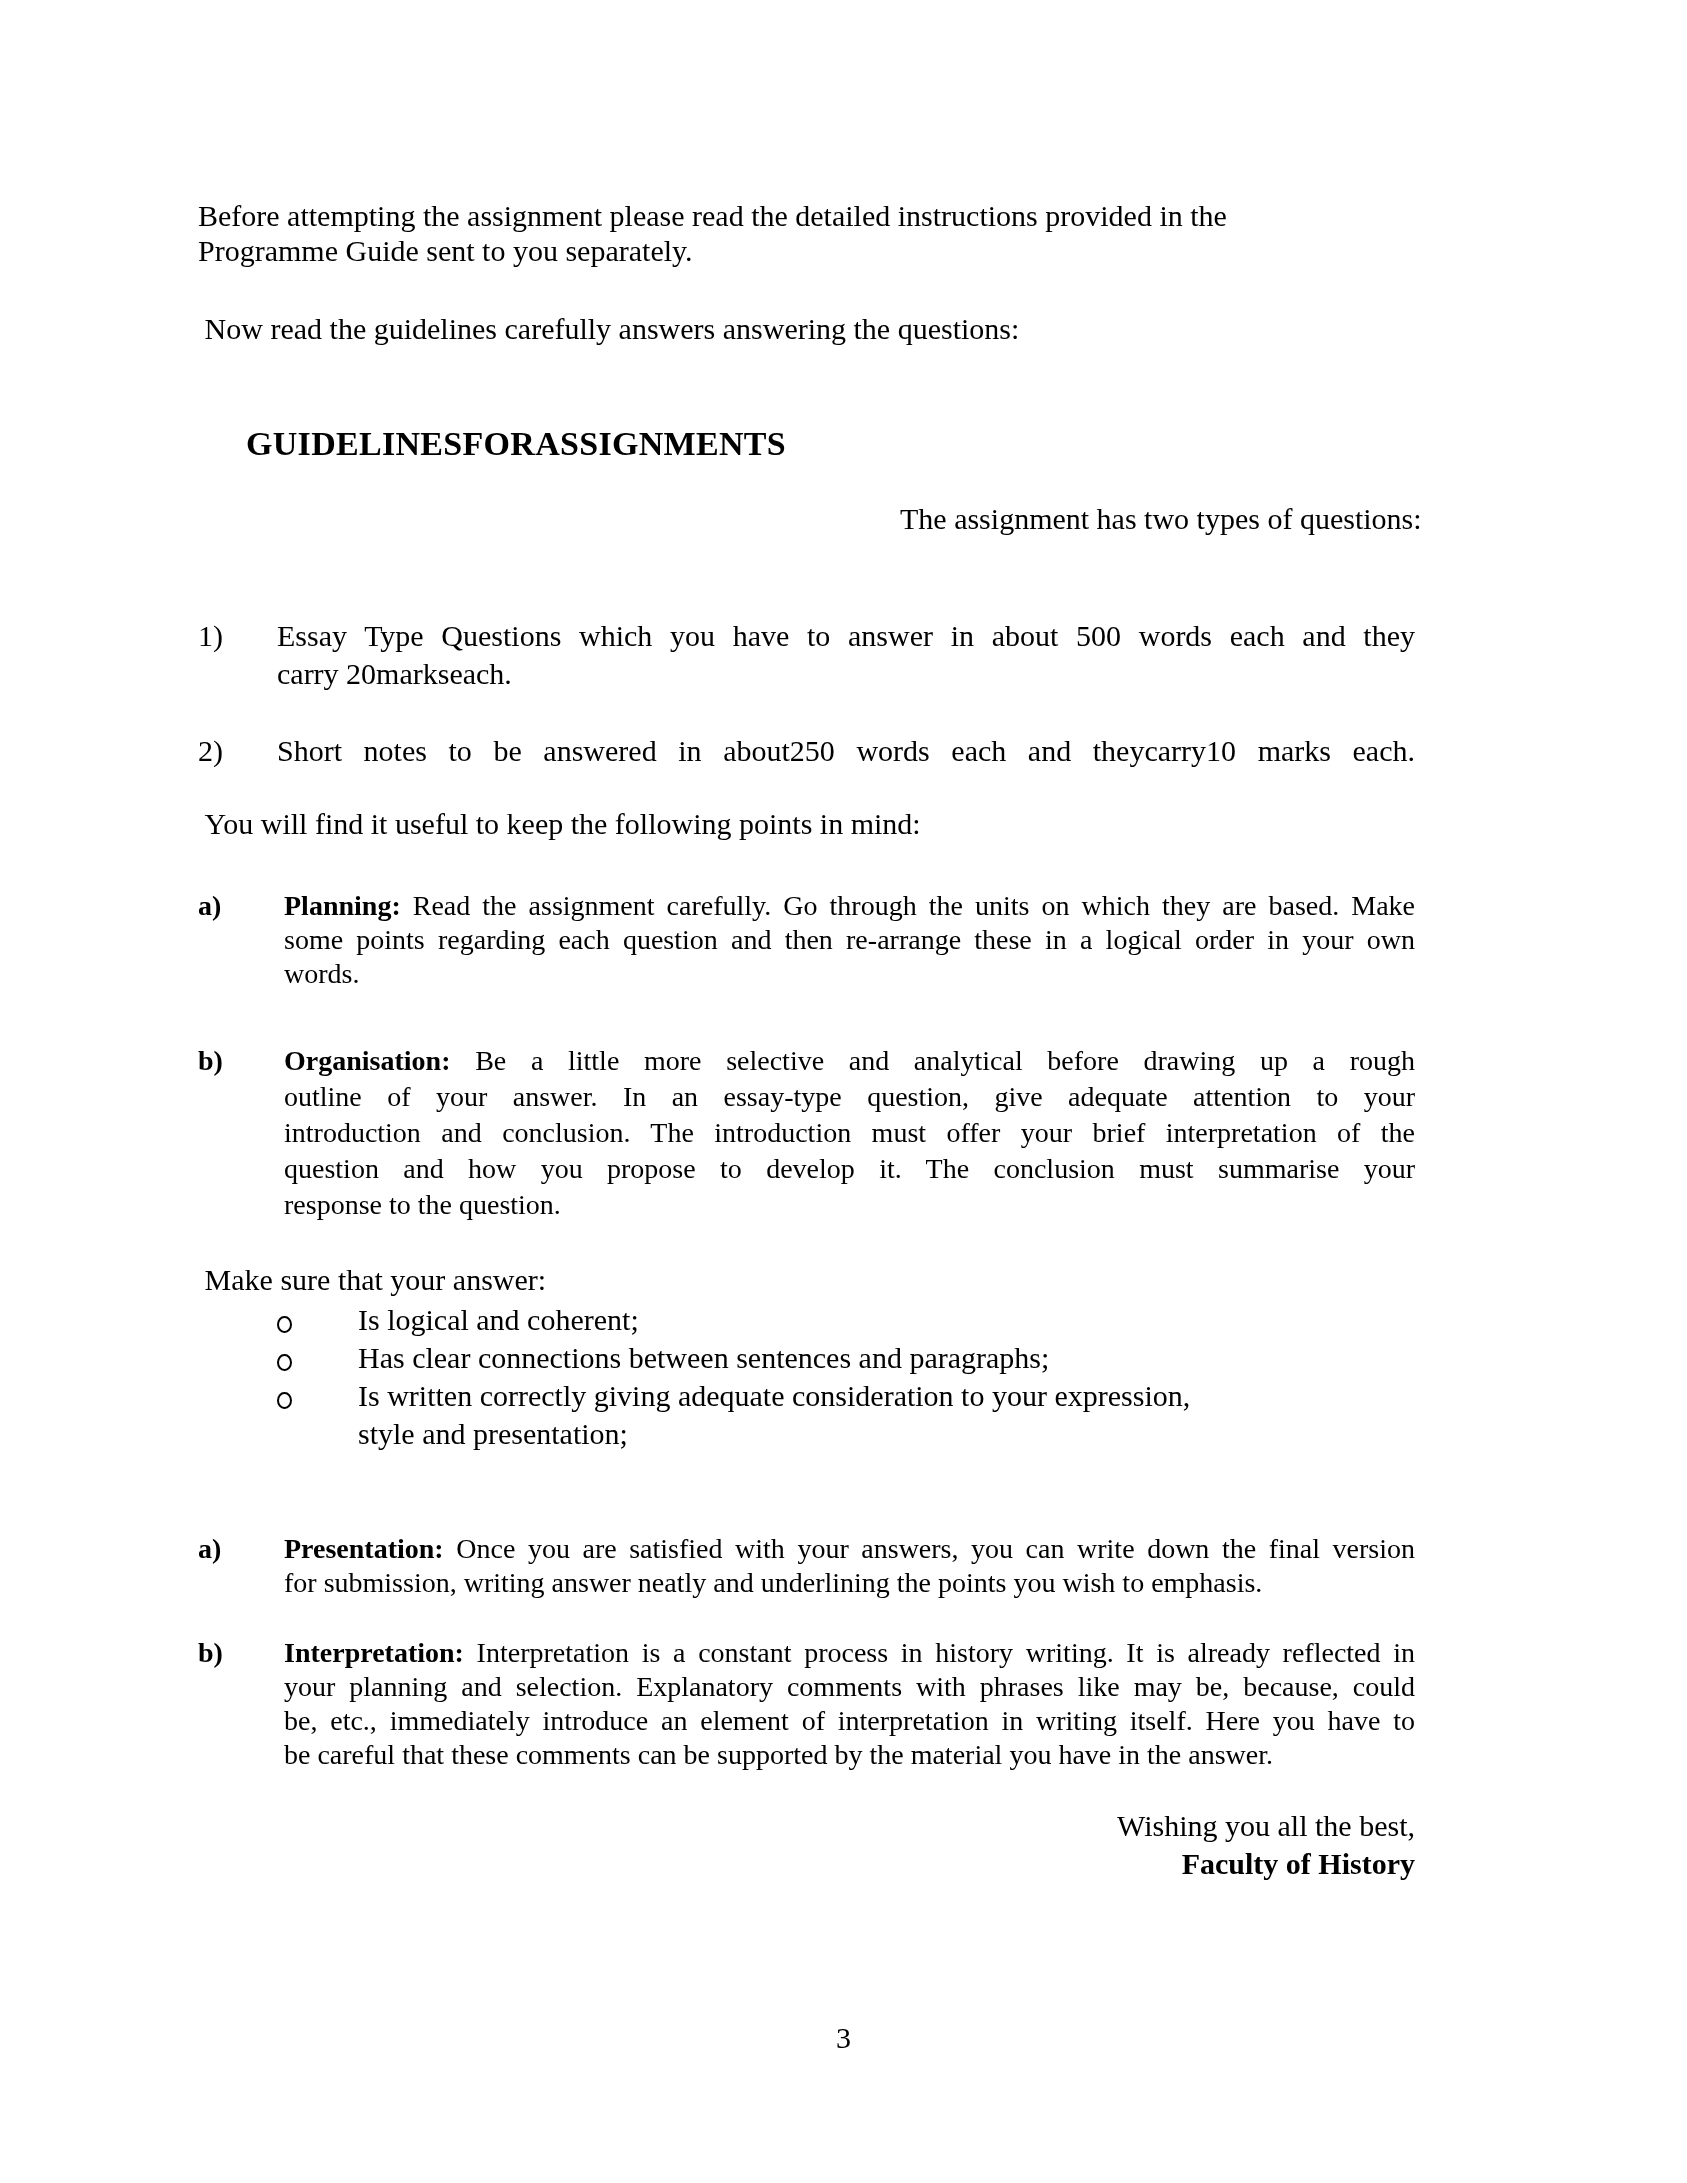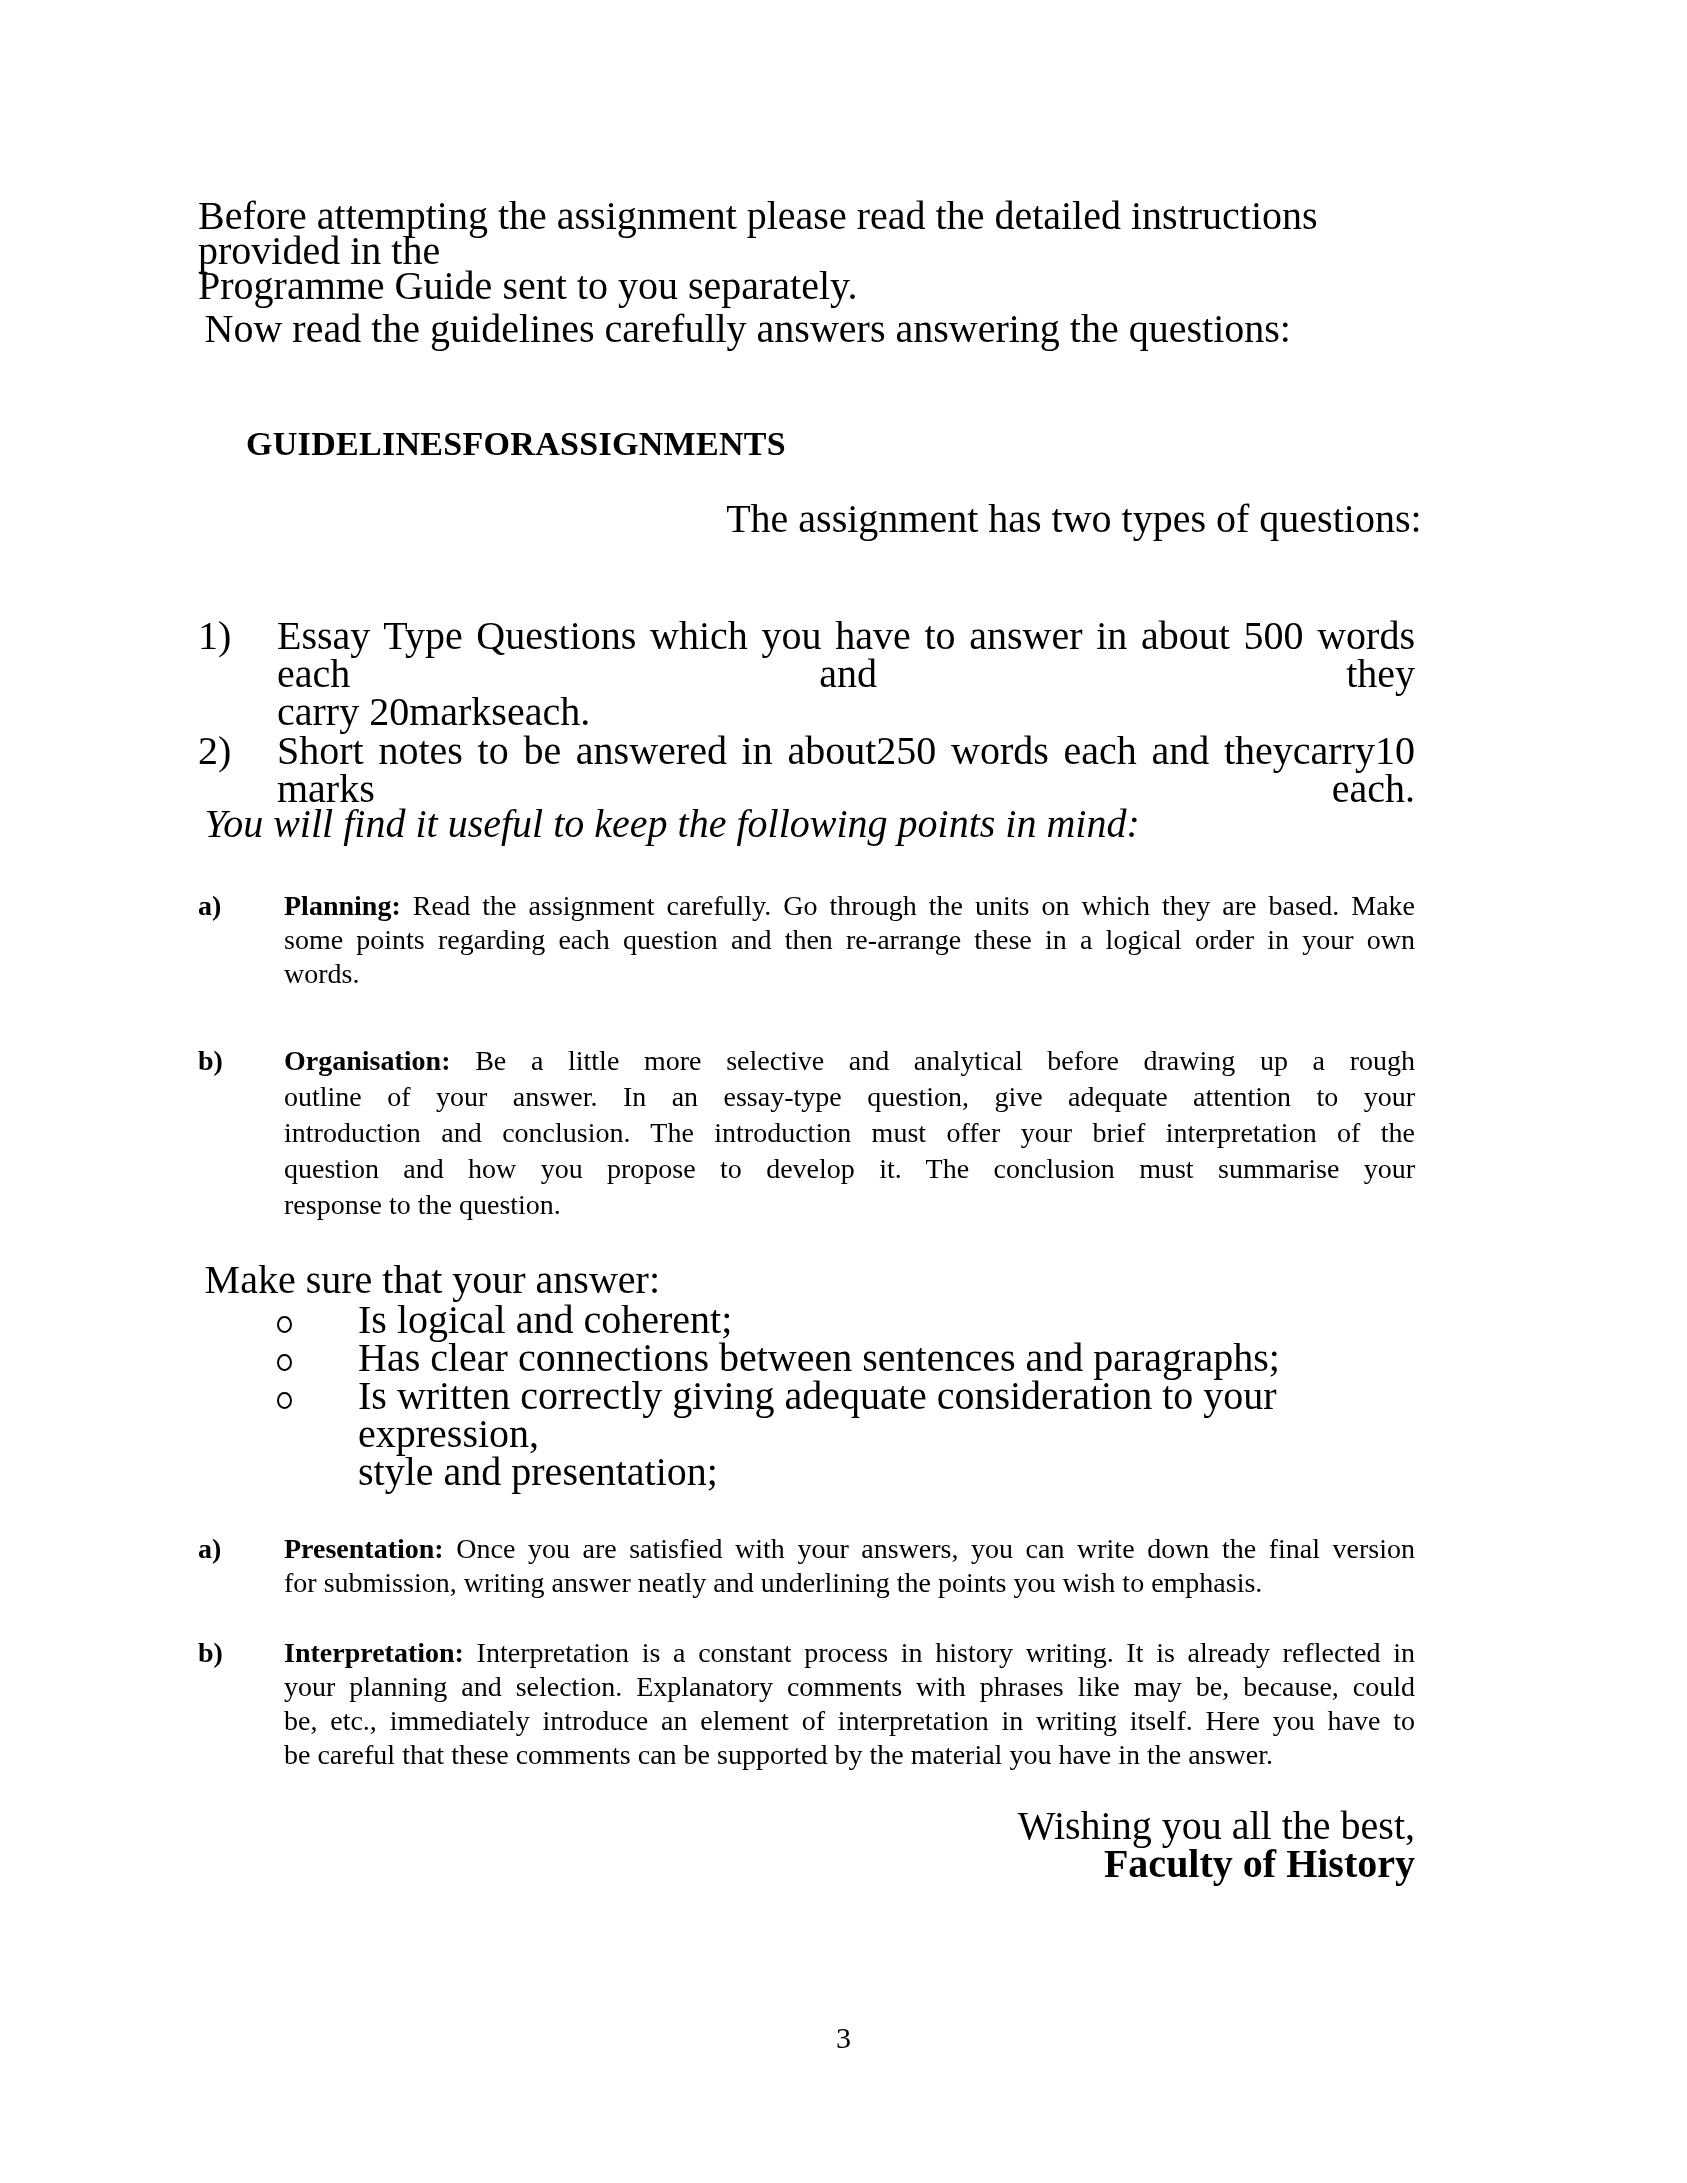--- a/index.html
+++ b/index.html
@@ -15,21 +15,21 @@
     color: #000000;
     font-family: "Liberation Serif", "DejaVu Serif", serif;
     overflow: hidden;
   }
   .block {
     position: absolute;
     left: 198px;
     width: 1217px;
   }
   
-  .fa { font-size: 40px; line-height: 36px; }
+  .fa { font-size: 30px; line-height: 36px; }
   .lh53 { line-height: 35px; }
   .lh57 { line-height: 38px; }
   .lh58 { line-height: 38px; }
   
   .fb { font-size: 28px; line-height: 34px; }
   .lh51 { line-height: 34px; }
   .lh54 { line-height: 36px; }
   .heading {
     font-size: 34px;
     line-height: 40px;
@@ -93,21 +93,21 @@
     </div>
   </div>
 
   <div class="block fa lh58 hang" style="top:732px;">
     <div class="marker-num">2)</div>
     <div class="hang-body">
       <span class="line jl">Short notes to be answered in about250 words each and theycarry10 marks each.</span>
     </div>
   </div>
 
-  <div class="block fa indent10" style="top:806px;font-style:italic;">You will find it useful to keep the following points in mind:</div>
+  <div class="block fa indent10" style="top:806px;">You will find it useful to keep the following points in mind:</div>
 
   <div class="block fb lh51 hang" style="top:889px;">
     <div class="marker-let">a)</div>
     <div class="hang-body">
       <span class="line jl"><span class="bold">Planning:</span><span> Read the assignment carefully. Go through the units on which they are based. Make</span></span>
       <span class="line jl">some points regarding each question and then re-arrange these in a logical order in your own</span>
       <span class="line">words.</span>
     </div>
   </div>
 

